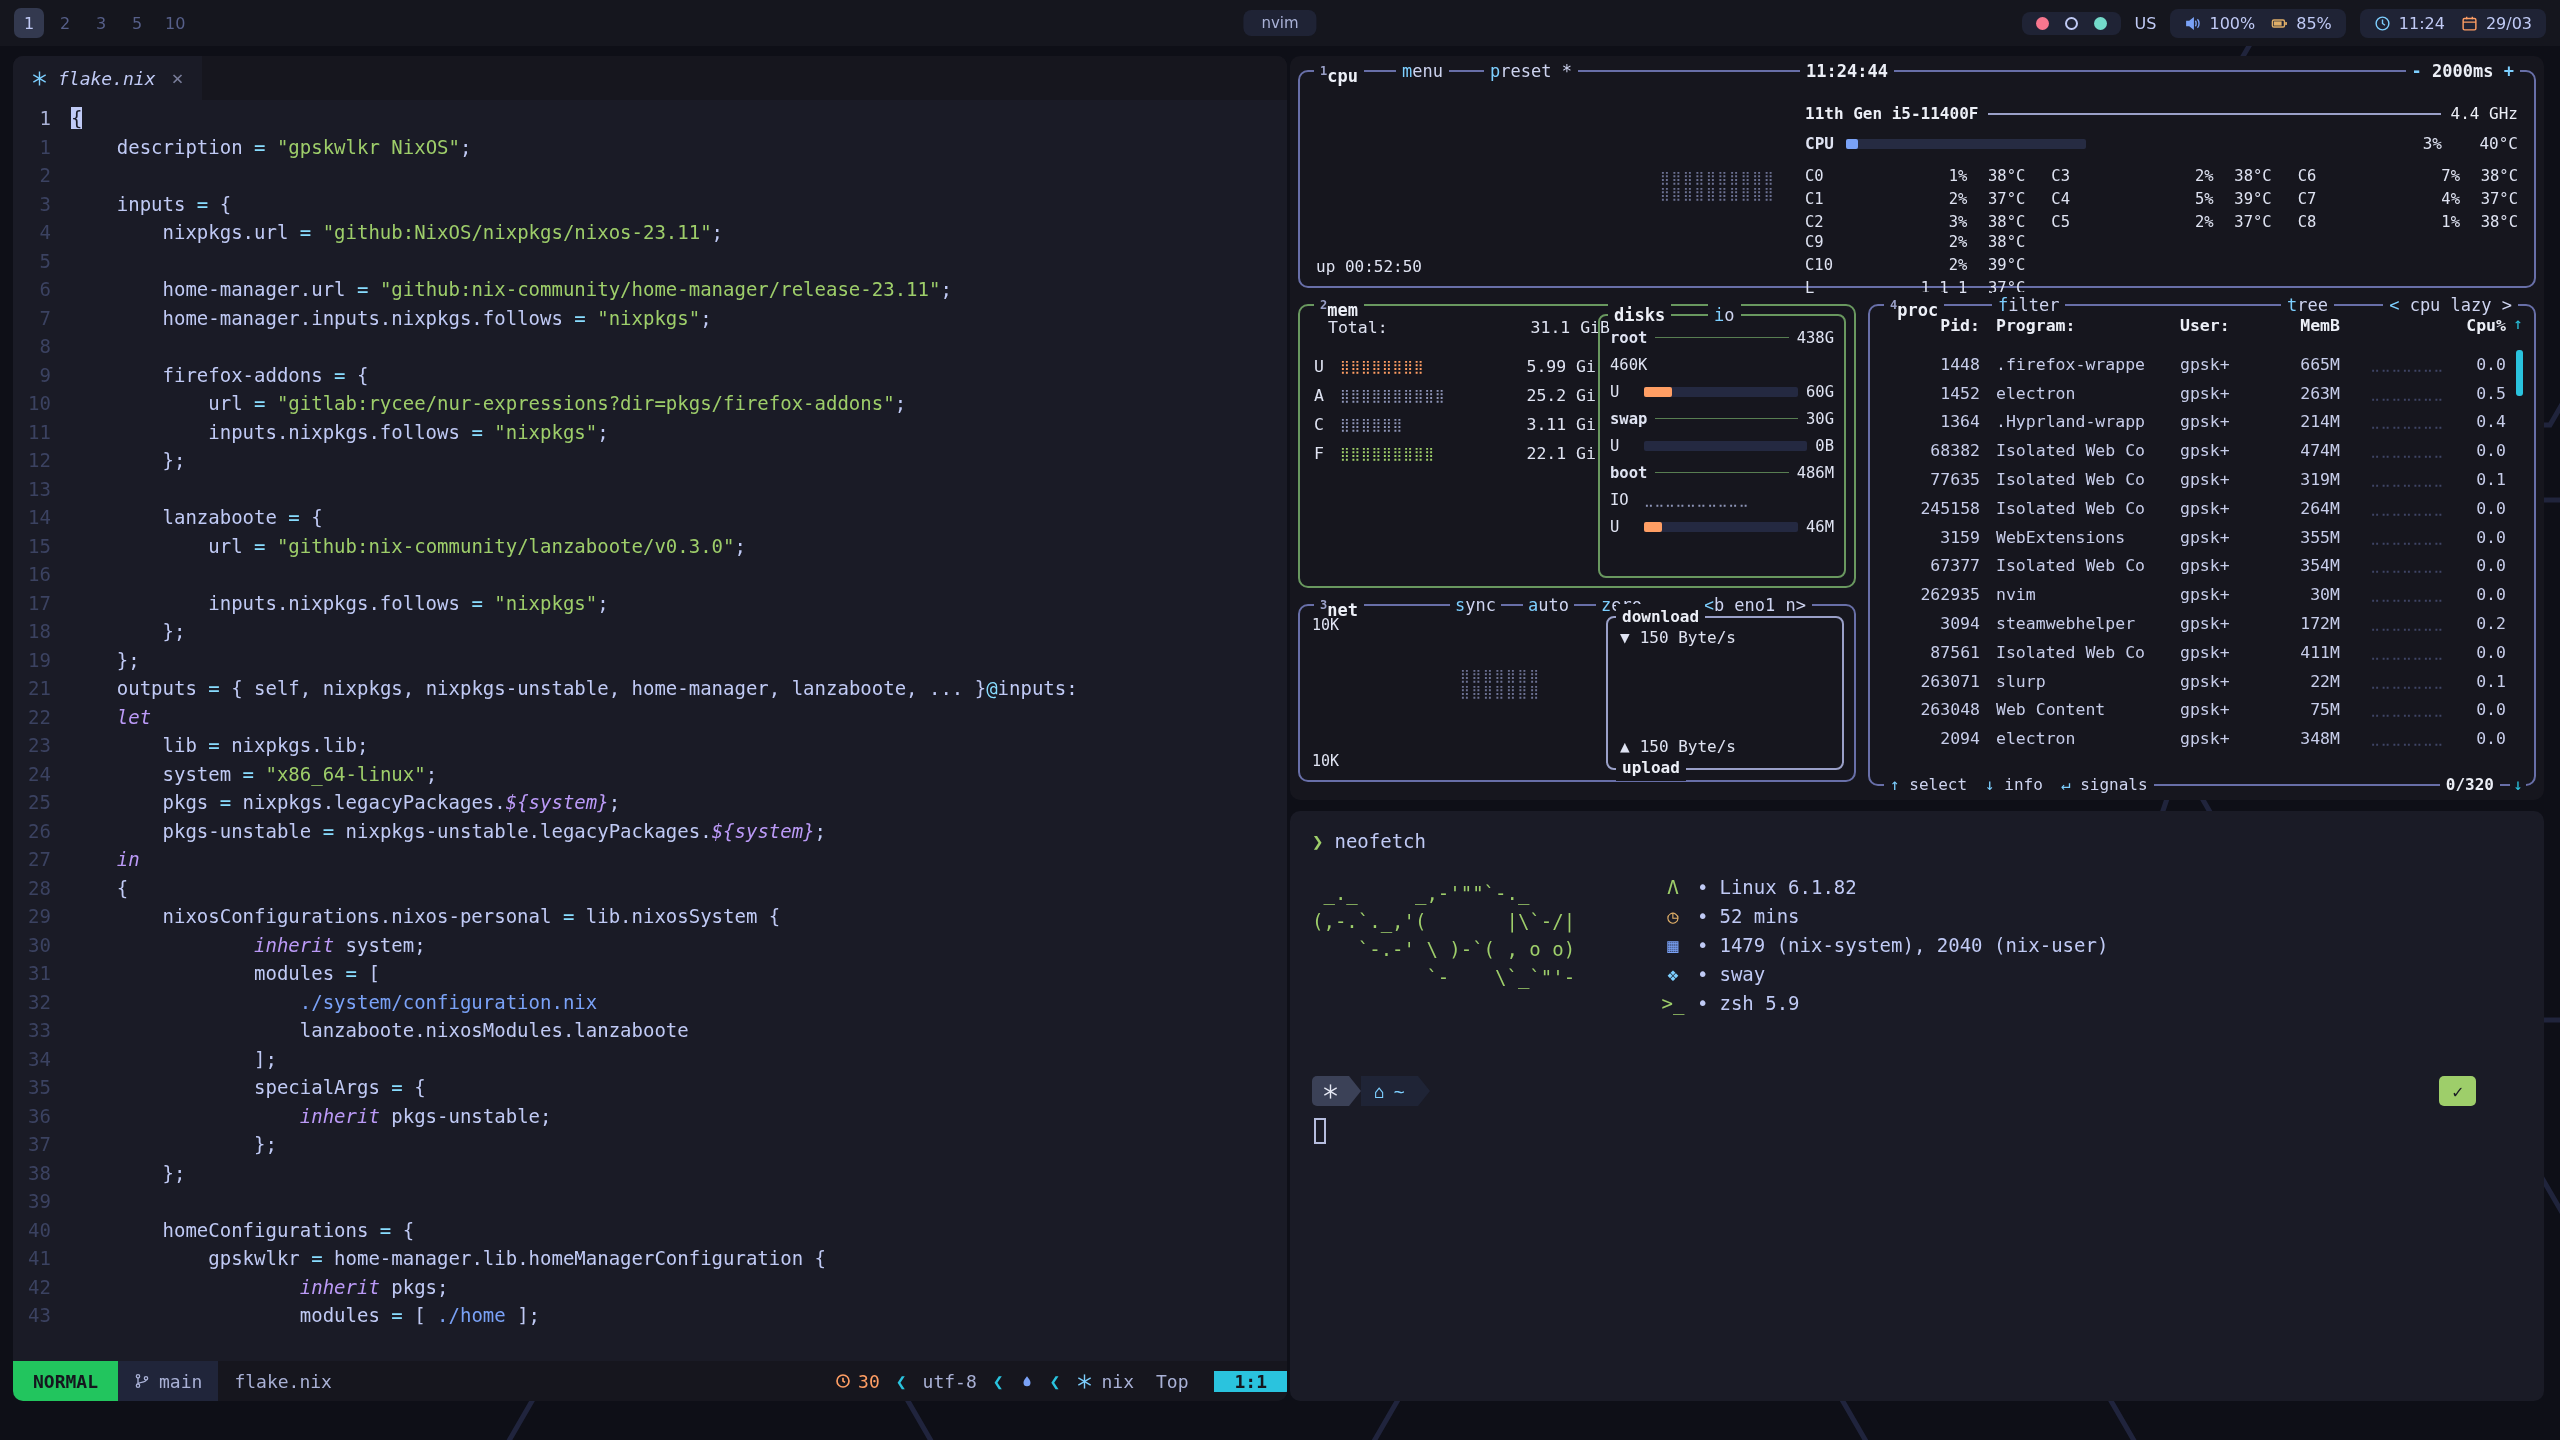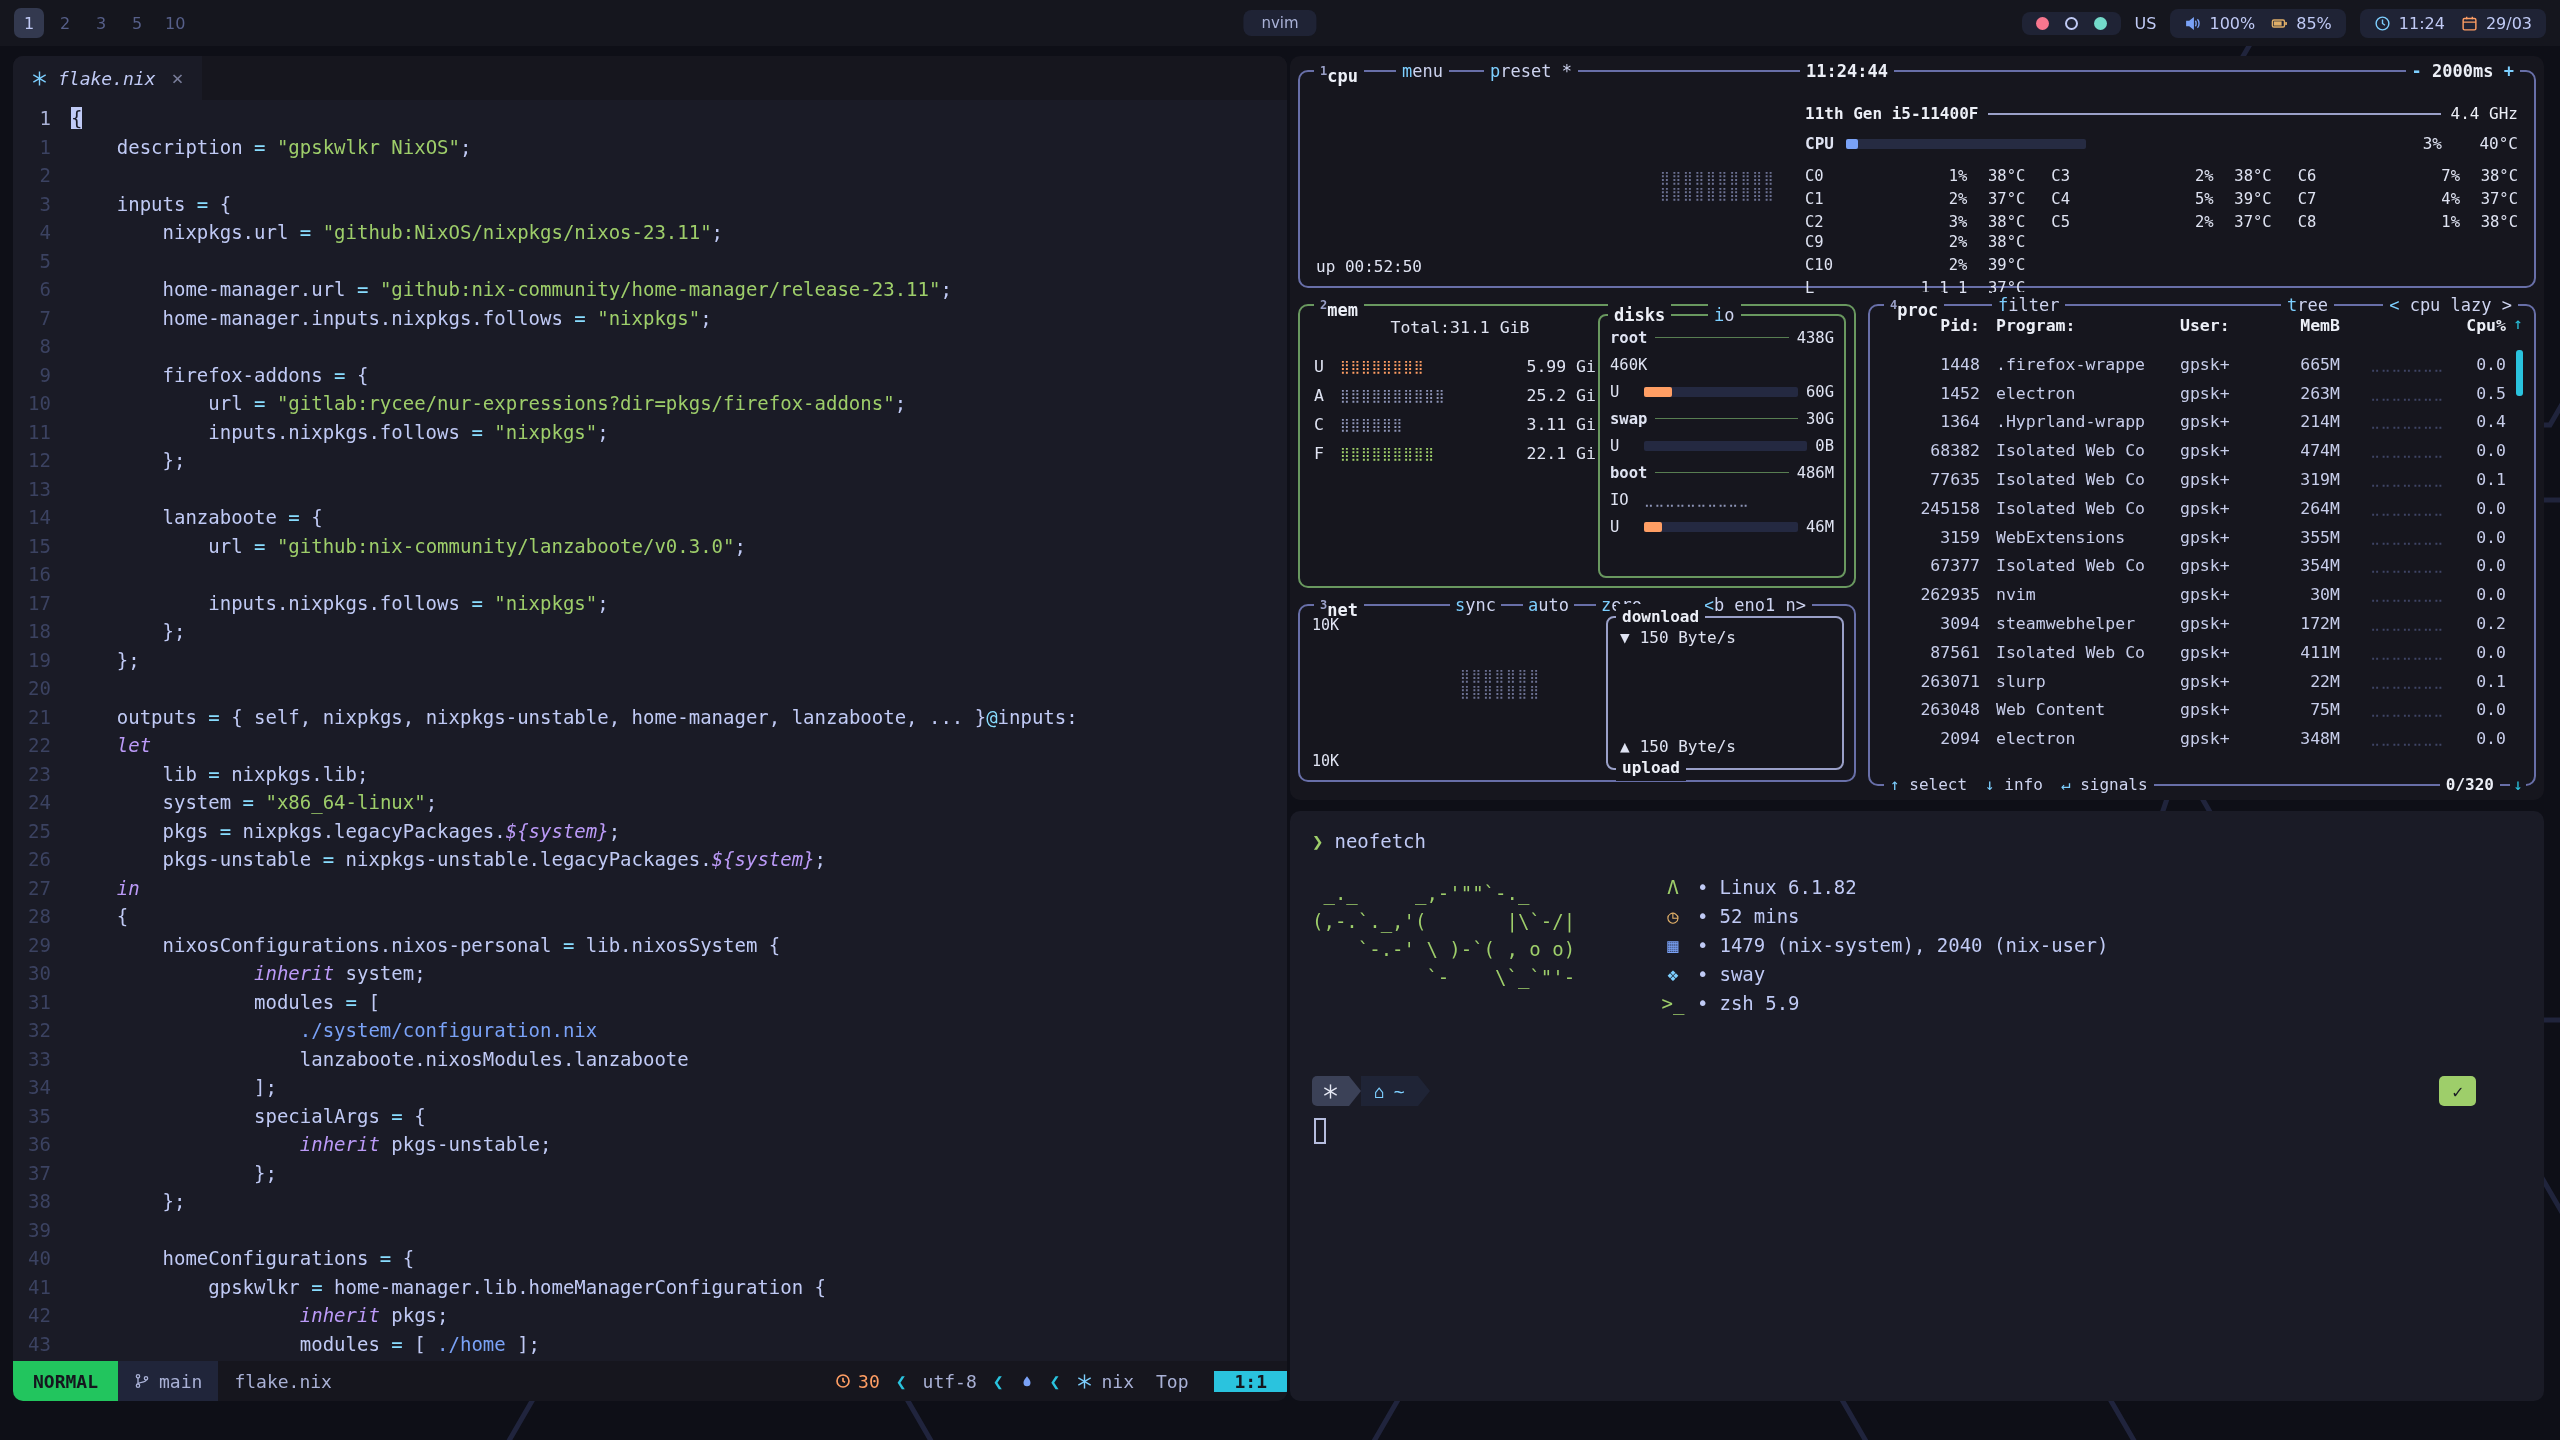--- a/index.html
+++ b/index.html
@@ -92,22 +92,22 @@
   .corecol{display:flex;flex-direction:column;gap:3px}
   .core{display:flex;font-size:15.5px;line-height:20px;color:#dfe3f2}
   .core .cn{width:38px}
   .core .cp{flex:1;text-align:right}
   .core .ct{width:58px;text-align:right}
   .cpugraph,.netgraph{color:#7b82a8;font-size:13px;line-height:16px;letter-spacing:2px;
     white-space:pre;opacity:.85}
   .cpugraph{position:absolute;left:360px;top:98px}
   .uptime{position:absolute;left:16px;bottom:10px;font-size:16px;color:#dfe3f2}
 
-  .memtotal{position:absolute;left:19px;top:12px;width:282px;display:flex;
-    justify-content:center;font-size:16.5px;color:#dfe3f2}
+  .memtotal{position:absolute;left:28px;top:12px;width:282px;display:flex;
+    justify-content:space-between;font-size:16.5px;color:#dfe3f2}
   .memrows{position:absolute;left:14px;top:46px;width:282px}
   .memrow{display:flex;align-items:center;height:29px;gap:8px;font-size:16.5px;color:#dfe3f2}
   .memrow .k{width:18px}
   .memrow .dots{flex:1;overflow:hidden;font-size:13px;letter-spacing:1px;white-space:nowrap}
   .dots.u{color:#ff9e64}.dots.a{color:#8e95b8}.dots.c{color:#8e95b8}.dots.f{color:#9ece6a}
   .memrow .v{min-width:70px;text-align:right}
   #disksbox{position:absolute;right:8px;top:8px;bottom:8px;width:248px;border:2px solid #69985f;
     border-radius:8px;padding:8px 10px}
   .dline{display:flex;align-items:center;height:27px;font-size:15.5px;color:#dfe3f2;gap:8px}
   .dline .nm{font-weight:bold}
@@ -280,21 +280,20 @@
       <div class="line"><span class="lnum">10</span><span class="code"><span class="tok-fg">            url </span><span class="tok-op">=</span><span class="tok-str"> "gitlab:rycee/nur-expressions?dir=pkgs/firefox-addons"</span><span class="tok-fg">;</span></span></div>
       <div class="line"><span class="lnum">11</span><span class="code"><span class="tok-fg">            inputs.nixpkgs.follows </span><span class="tok-op">=</span><span class="tok-str"> "nixpkgs"</span><span class="tok-fg">;</span></span></div>
       <div class="line"><span class="lnum">12</span><span class="code"><span class="tok-fg">        };</span></span></div>
       <div class="line"><span class="lnum">13</span><span class="code"></span></div>
       <div class="line"><span class="lnum">14</span><span class="code"><span class="tok-fg">        lanzaboote </span><span class="tok-op">=</span><span class="tok-fg"> {</span></span></div>
       <div class="line"><span class="lnum">15</span><span class="code"><span class="tok-fg">            url </span><span class="tok-op">=</span><span class="tok-str"> "github:nix-community/lanzaboote/v0.3.0"</span><span class="tok-fg">;</span></span></div>
       <div class="line"><span class="lnum">16</span><span class="code"></span></div>
       <div class="line"><span class="lnum">17</span><span class="code"><span class="tok-fg">            inputs.nixpkgs.follows </span><span class="tok-op">=</span><span class="tok-str"> "nixpkgs"</span><span class="tok-fg">;</span></span></div>
       <div class="line"><span class="lnum">18</span><span class="code"><span class="tok-fg">        };</span></span></div>
       <div class="line"><span class="lnum">19</span><span class="code"><span class="tok-fg">    };</span></span></div>
-      <div class="line"><span class="lnum">20</span><span class="code"></span></div>
       <div class="line"><span class="lnum">21</span><span class="code"><span class="tok-fg">    outputs </span><span class="tok-op">=</span><span class="tok-fg"> { self, nixpkgs, nixpkgs-unstable, home-manager, lanzaboote, ... }</span><span class="tok-op">@</span><span class="tok-fg">inputs:</span></span></div>
       <div class="line"><span class="lnum">22</span><span class="code"><span class="tok-kw">    let</span></span></div>
       <div class="line"><span class="lnum">23</span><span class="code"><span class="tok-fg">        lib </span><span class="tok-op">=</span><span class="tok-fg"> nixpkgs.lib;</span></span></div>
       <div class="line"><span class="lnum">24</span><span class="code"><span class="tok-fg">        system </span><span class="tok-op">=</span><span class="tok-str"> "x86_64-linux"</span><span class="tok-fg">;</span></span></div>
       <div class="line"><span class="lnum">25</span><span class="code"><span class="tok-fg">        pkgs </span><span class="tok-op">=</span><span class="tok-fg"> nixpkgs.legacyPackages.</span><span class="tok-kw">${system}</span><span class="tok-fg">;</span></span></div>
       <div class="line"><span class="lnum">26</span><span class="code"><span class="tok-fg">        pkgs-unstable </span><span class="tok-op">=</span><span class="tok-fg"> nixpkgs-unstable.legacyPackages.</span><span class="tok-kw">${system}</span><span class="tok-fg">;</span></span></div>
       <div class="line"><span class="lnum">27</span><span class="code"><span class="tok-kw">    in</span></span></div>
       <div class="line"><span class="lnum">28</span><span class="code"><span class="tok-fg">    {</span></span></div>
       <div class="line"><span class="lnum">29</span><span class="code"><span class="tok-fg">        nixosConfigurations.nixos-personal </span><span class="tok-op">=</span><span class="tok-fg"> lib.nixosSystem {</span></span></div>
       <div class="line"><span class="lnum">30</span><span class="code"><span class="tok-kw">                inherit</span><span class="tok-fg"> system;</span></span></div>

